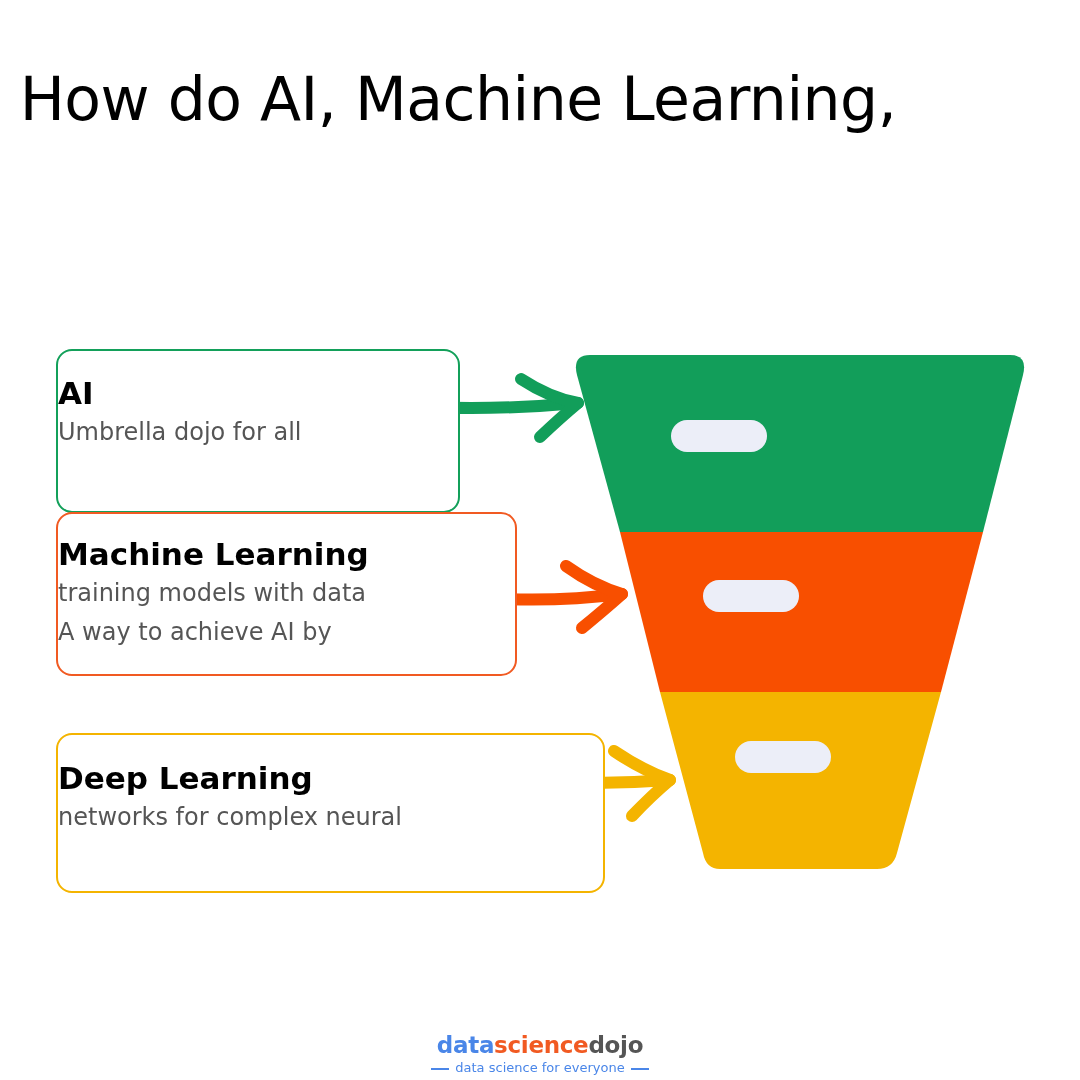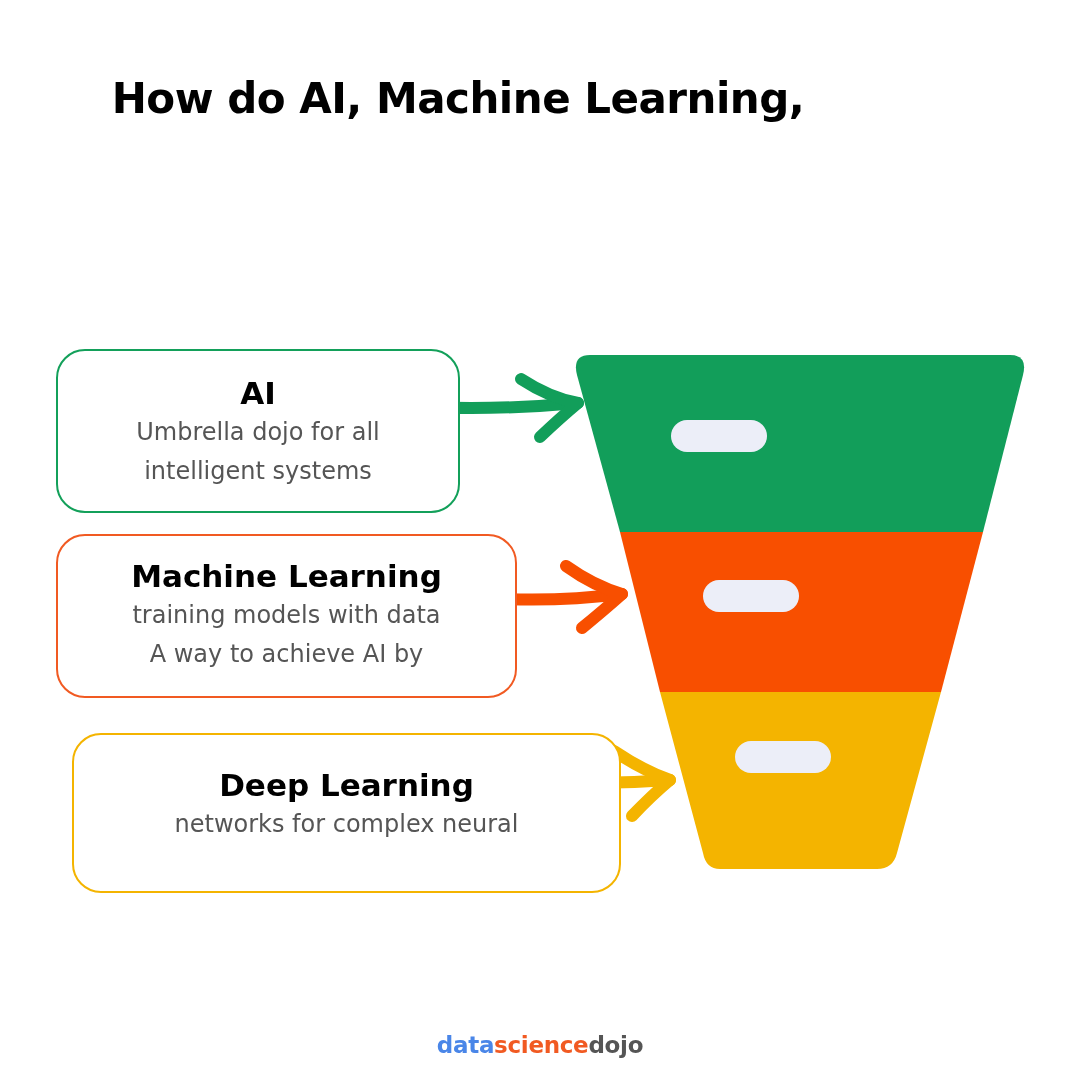--- a/index.html
+++ b/index.html
@@ -2,32 +2,32 @@
 <html><head>
   <meta charset="utf-8">
   <style>
     html, body { margin: 0; padding: 0; }
     body {
       width: 1080px; height: 1080px; background: #ffffff; position: relative; overflow: hidden;
       font-family: "DejaVu Sans", sans-serif;
     }
     .title {
       position: absolute; top: 58px; left: 0; width: 916px; text-align: center;
-      font-size: 42px; line-height: 82px; color: #000; font-weight: 700; letter-spacing: -0.5px;
+      font-size: 60px; line-height: 82px; color: #000; font-weight: 400; letter-spacing: -0.5px;
     }
     .title div { white-space: nowrap; }
     .card {
-      position: absolute; box-sizing: border-box; border: 2px solid; border-radius: 29px;
-      text-align: center; background: #fff;
+      position: absolute; box-sizing: border-box; border: 2px solid; border-radius: 16px;
+      background: #fff;
     }
     .card .heading { font-size: 31px; font-weight: bold; color: #000; line-height: 40px; white-space: nowrap; }
     .card .desc { font-size: 24px; color: #555; line-height: 39px; white-space: nowrap; }
     #card-ai { left: 56px; top: 349px; width: 404px; height: 164px; border-color: #13a05a; padding-top: 22px; }
-    #card-ml { left: 56px; top: 534px; width: 461px; height: 164px; border-color: #f15a22; padding-top: 20px; }
-    #card-dl { left: 56px; top: 733px; width: 549px; height: 160px; border-color: #f4b400; padding-top: 30px; margin-left: 16px; }
+    #card-ml { left: 56px; top: 512px; width: 461px; height: 164px; border-color: #f15a22; padding-top: 20px; }
+    #card-dl { left: 56px; top: 733px; width: 549px; height: 160px; border-color: #f4b400; padding-top: 23px; }
     svg.overlay { position: absolute; left: 0; top: 0; }
     .logo {
       position: absolute; top: 1031px; left: 0; width: 1080px; text-align: center;
     }
     .logo .brand { font-size: 23px; font-weight: bold; letter-spacing: -0.3px; line-height: 28px; }
     .logo .b1 { color: #4a86e8; }
     .logo .b2 { color: #f15a22; }
     .logo .b3 { color: #555; }
     .logo .tag { font-size: 13px; color: #4a86e8; line-height: 18px; white-space: nowrap; }
     .logo .tag .dash { display: inline-block; width: 18px; height: 2px; background: #4a86e8; vertical-align: middle; margin: 0 6px; }
@@ -61,29 +61,29 @@
   </g>
   <g fill="none" stroke="#f4b400" stroke-width="12" stroke-linecap="round" stroke-linejoin="round">
     <path d="M512,781 Q590,786 670,780"></path>
     <path d="M614,751 Q642,770 670,780 Q652,795 632,816"></path>
   </g>
 </svg>
 
 <div class="card" id="card-ai">
   <div class="heading">AI</div>
   <div class="desc">Umbrella dojo for all</div>
-  <div class="desc">intelligent systems</div>
 </div>
 
 <div class="card" id="card-ml">
   <div class="heading">Machine Learning</div>
   <div class="desc">training models with data</div>
   <div class="desc">A way to achieve AI by</div>
 </div>
 
 <div class="card" id="card-dl">
   <div class="heading">Deep Learning</div>
   <div class="desc">networks for complex neural</div>
 </div>
 
 <div class="logo">
   <div class="brand"><span class="b1">data</span><span class="b2">science</span><span class="b3">dojo</span></div>
+  <div class="tag"><span class="dash"></span><span>data science for everyone</span><span class="dash"></span></div>
 </div>
 
 </body></html>

